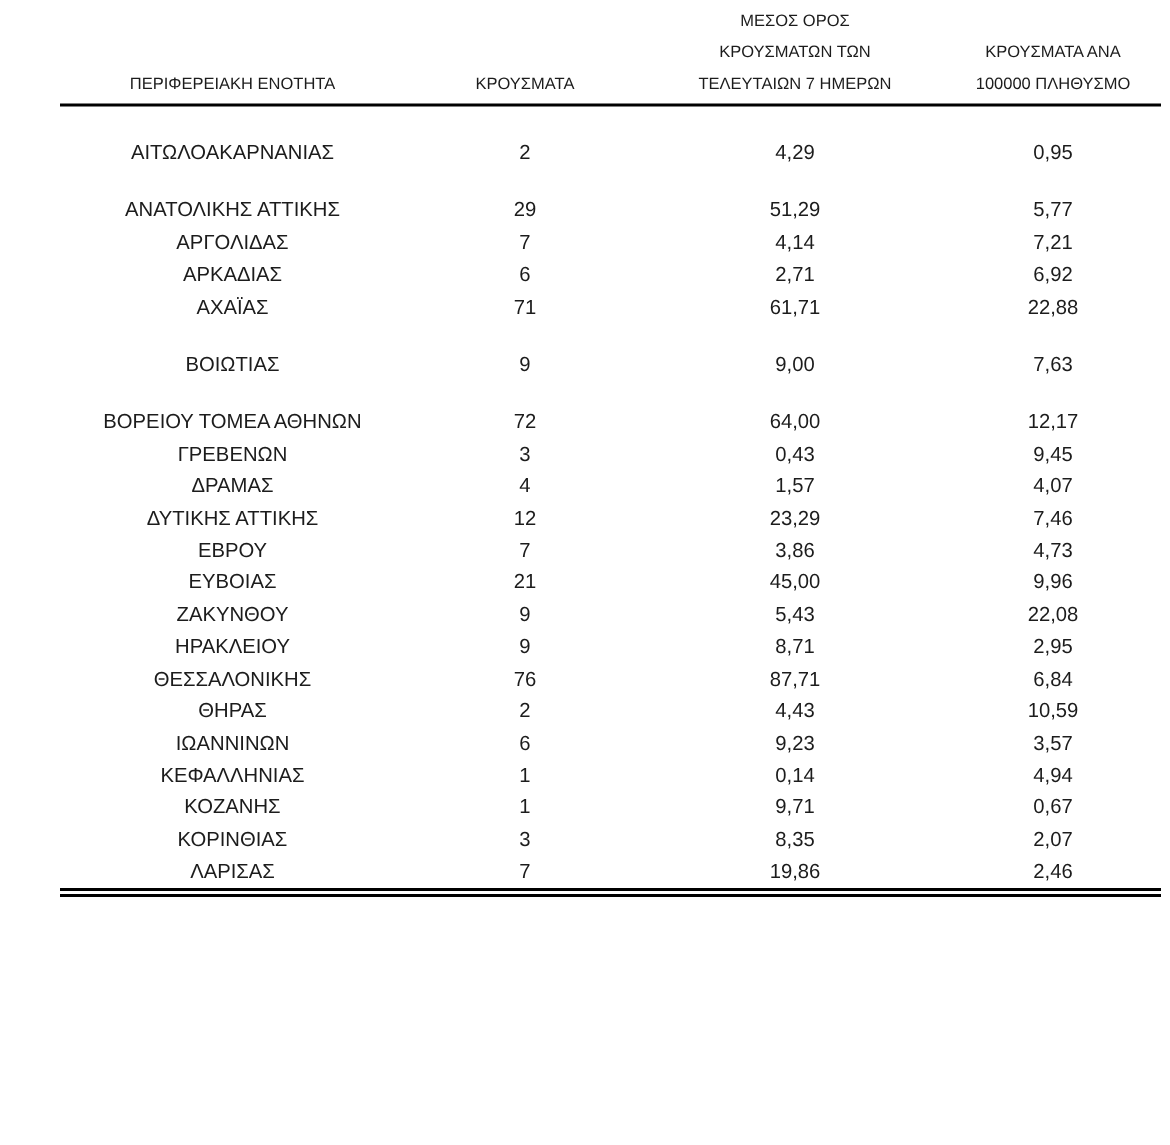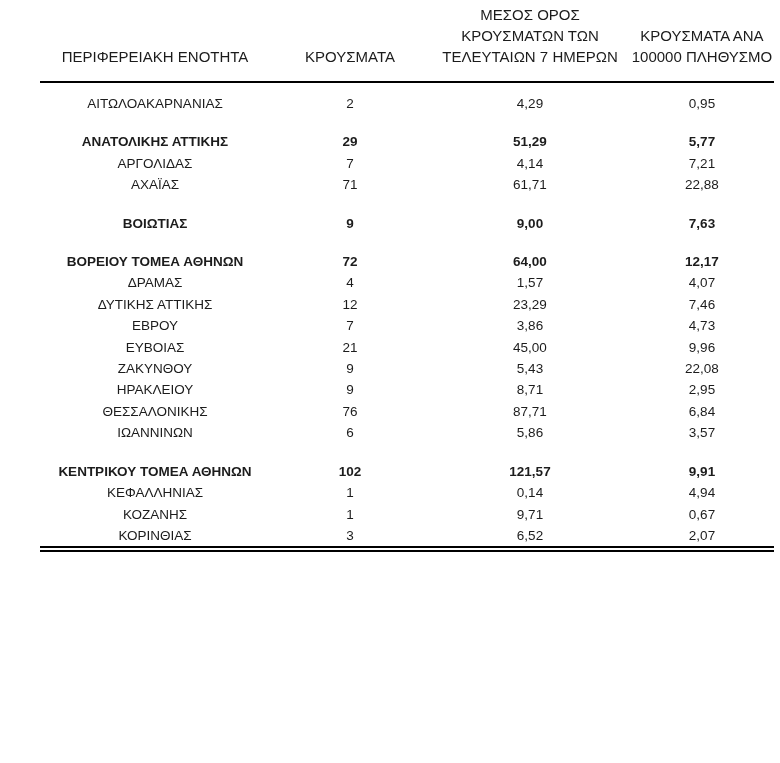--- a/index.html
+++ b/index.html
@@ -26,39 +26,39 @@
     margin: 4px 0 0 40px;
   }
   col.c1 { width: 230px; }
   col.c2 { width: 160px; }
   col.c3 { width: 200px; }
   col.c4 { width: 144px; }
 
   thead tr { border-bottom: 2px solid #000000; }
   th {
     font-weight: normal;
-    font-size: 15px;
+    font-size: 11px;
     line-height: 21px;
     text-align: center;
     vertical-align: bottom;
     white-space: pre-line;
-    padding: 0 0 14px 0;
+    padding: 0 0 2px 0;
   }
   tbody { border-bottom: 6px double #000000; }
   td {
     font-size: 13.5px;
     text-align: center;
     vertical-align: middle;
     height: 21.4px;
     line-height: 21.4px;
     padding: 0;
     white-space: nowrap;
   }
-  tbody tr:first-child td { padding-top: 10px; }
-  tr.gap-before td { padding-top: 17px; font-weight: bold; }
+  tbody tr:first-child td { padding-top: 20px; }
+  tr.gap-before td { padding-top: 17px; }
 </style>
 </head>
 <body>
 
 <div class="page">
   <table class="cases">
     <colgroup>
       <col class="c1">
         <col class="c2">
         <col class="c3">
@@ -91,20 +91,26 @@
           <td>5,77</td>
         </tr>
 
         <tr>
           <td>ΑΡΓΟΛΙΔΑΣ</td>
           <td>7</td>
           <td>4,14</td>
           <td>7,21</td>
         </tr>
 
+        <tr>
+          <td>ΑΡΚΑΔΙΑΣ</td>
+          <td>6</td>
+          <td>2,71</td>
+          <td>6,92</td>
+        </tr>
 
         <tr>
           <td>ΑΧΑΪΑΣ</td>
           <td>71</td>
           <td>61,71</td>
           <td>22,88</td>
         </tr>
 
         <tr class="gap-before">
           <td>ΒΟΙΩΤΙΑΣ</td>
@@ -113,20 +119,26 @@
           <td>7,63</td>
         </tr>
 
         <tr class="gap-before">
           <td>ΒΟΡΕΙΟΥ ΤΟΜΕΑ ΑΘΗΝΩΝ</td>
           <td>72</td>
           <td>64,00</td>
           <td>12,17</td>
         </tr>
 
+        <tr>
+          <td>ΓΡΕΒΕΝΩΝ</td>
+          <td>3</td>
+          <td>0,43</td>
+          <td>9,45</td>
+        </tr>
 
         <tr>
           <td>ΔΡΑΜΑΣ</td>
           <td>4</td>
           <td>1,57</td>
           <td>4,07</td>
         </tr>
 
         <tr>
           <td>ΔΥΤΙΚΗΣ ΑΤΤΙΚΗΣ</td>
@@ -166,55 +178,61 @@
         </tr>
 
 
         <tr>
           <td>ΘΕΣΣΑΛΟΝΙΚΗΣ</td>
           <td>76</td>
           <td>87,71</td>
           <td>6,84</td>
         </tr>
 
+        <tr>
+          <td>ΘΗΡΑΣ</td>
+          <td>2</td>
+          <td>4,43</td>
+          <td>10,59</td>
+        </tr>
 
         <tr>
           <td>ΙΩΑΝΝΙΝΩΝ</td>
           <td>6</td>
-          <td>5,86</td>
+          <td>9,23</td>
           <td>3,57</td>
         </tr>
 
 
 
-        <tr class="gap-before">
-          <td>ΚΕΝΤΡΙΚΟΥ ΤΟΜΕΑ ΑΘΗΝΩΝ</td>
-          <td>102</td>
-          <td>121,57</td>
-          <td>9,91</td>
-        </tr>
 
         <tr>
           <td>ΚΕΦΑΛΛΗΝΙΑΣ</td>
           <td>1</td>
           <td>0,14</td>
           <td>4,94</td>
         </tr>
 
         <tr>
           <td>ΚΟΖΑΝΗΣ</td>
           <td>1</td>
           <td>9,71</td>
           <td>0,67</td>
         </tr>
 
         <tr>
           <td>ΚΟΡΙΝΘΙΑΣ</td>
           <td>3</td>
-          <td>6,52</td>
+          <td>8,35</td>
           <td>2,07</td>
         </tr>
 
 
+        <tr>
+          <td>ΛΑΡΙΣΑΣ</td>
+          <td>7</td>
+          <td>19,86</td>
+          <td>2,46</td>
+        </tr>
 
     </tbody>
   </table>
 </div>
 
 </body></html>

